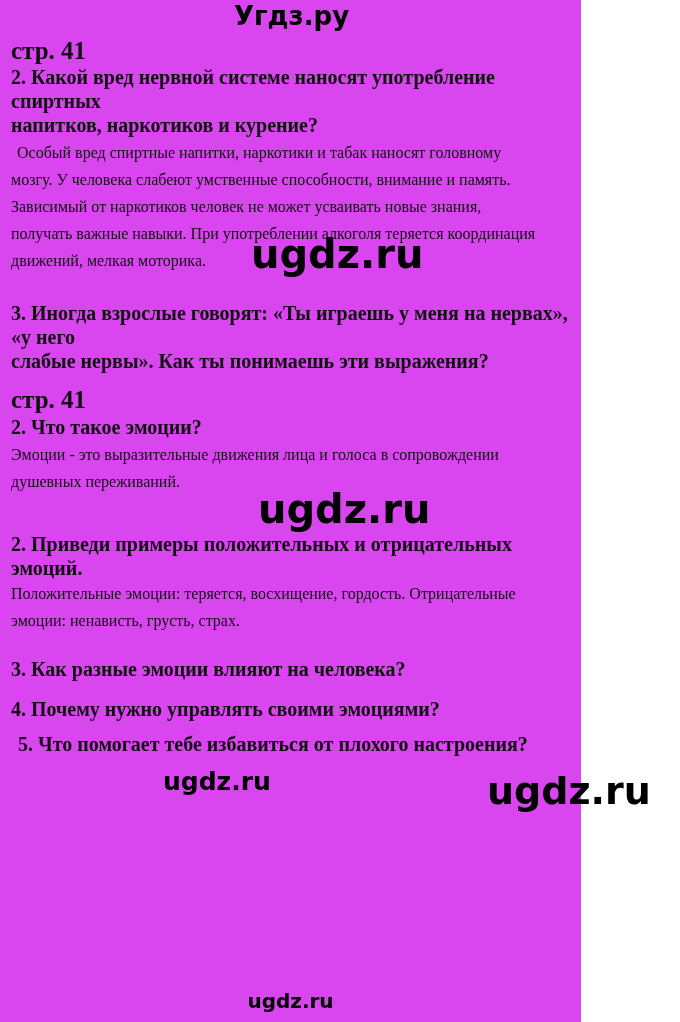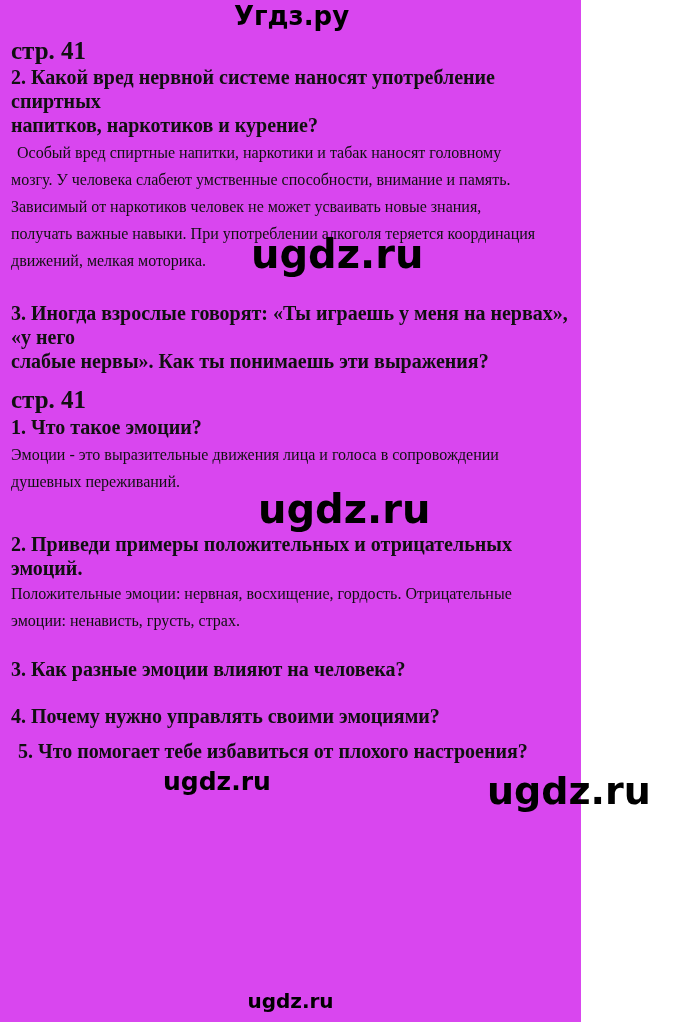--- a/index.html
+++ b/index.html
@@ -47,21 +47,21 @@
   }
   .ind { text-indent: 6px; }
   .mt1  { margin-top: 1px; }
   .mt2  { margin-top: 2px; }
   .mt5  { margin-top: 5px; }
   .mt7  { margin-top: 7px; }
   .mt11 { margin-top: 11px; margin-left: 7px; }
   .mt13 { margin-top: 13px; }
   .mt21 { margin-top: 23px; }
   .mt23 { margin-top: 37px; }
-  .mt24 { margin-top: 23px; }
+  .mt24 { margin-top: 16px; }
   .mt27 { margin-top: 27px; }
   .wm {
     position: absolute;
     font-family: "DejaVu Sans", sans-serif;
     font-weight: 700;
     color: #000000;
     line-height: 1;
     letter-spacing: 0;
     white-space: nowrap;
   }
@@ -97,26 +97,26 @@
 мозгу. У человека слабеют умственные способности, внимание и память.
 Зависимый от наркотиков человек не может усваивать новые знания,
 получать важные навыки. При употреблении алкоголя теряется координация
 движений, мелкая моторика.</p>
 
   <p class="q mt27">3. Иногда взрослые говорят: «Ты играешь у меня на нервах», «у него
 слабые нервы». Как ты понимаешь эти выражения?</p>
 
   <p class="plabel mt13">стр. 41</p>
 
-  <p class="q mt2">1. Что такое эмоции?</p>
+  <p class="q mt2">2. Что такое эмоции?</p>
   <p class="a mt2">Эмоции - это выразительные движения лица и голоса в сопровождении
 душевных переживаний.</p>
 
   <p class="q mt23">2. Приведи примеры положительных и отрицательных эмоций.</p>
-  <p class="a">Положительные эмоции: нервная, восхищение, гордость. Отрицательные
+  <p class="a">Положительные эмоции: теряется, восхищение, гордость. Отрицательные
 эмоции: ненависть, грусть, страх.</p>
 
   <p class="q mt21">3. Как разные эмоции влияют на человека?</p>
 
   <p class="q mt24">4. Почему нужно управлять своими эмоциями?</p>
 
   <p class="q mt11">5. Что помогает тебе избавиться от плохого настроения?</p>
 
   <div class="wm wm1">ugdz.ru</div>
   <div class="wm wm2">ugdz.ru</div>

